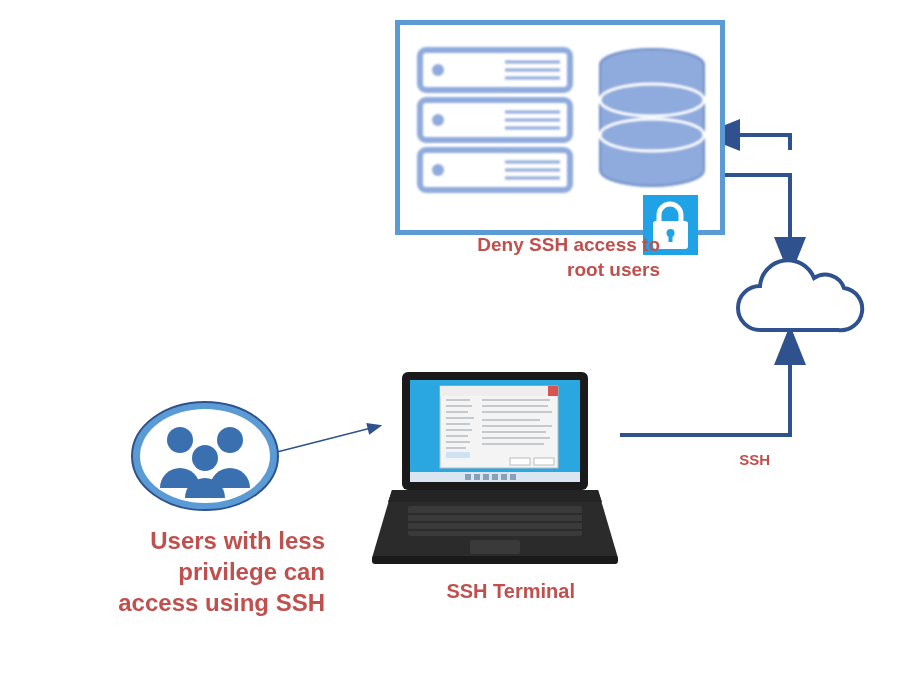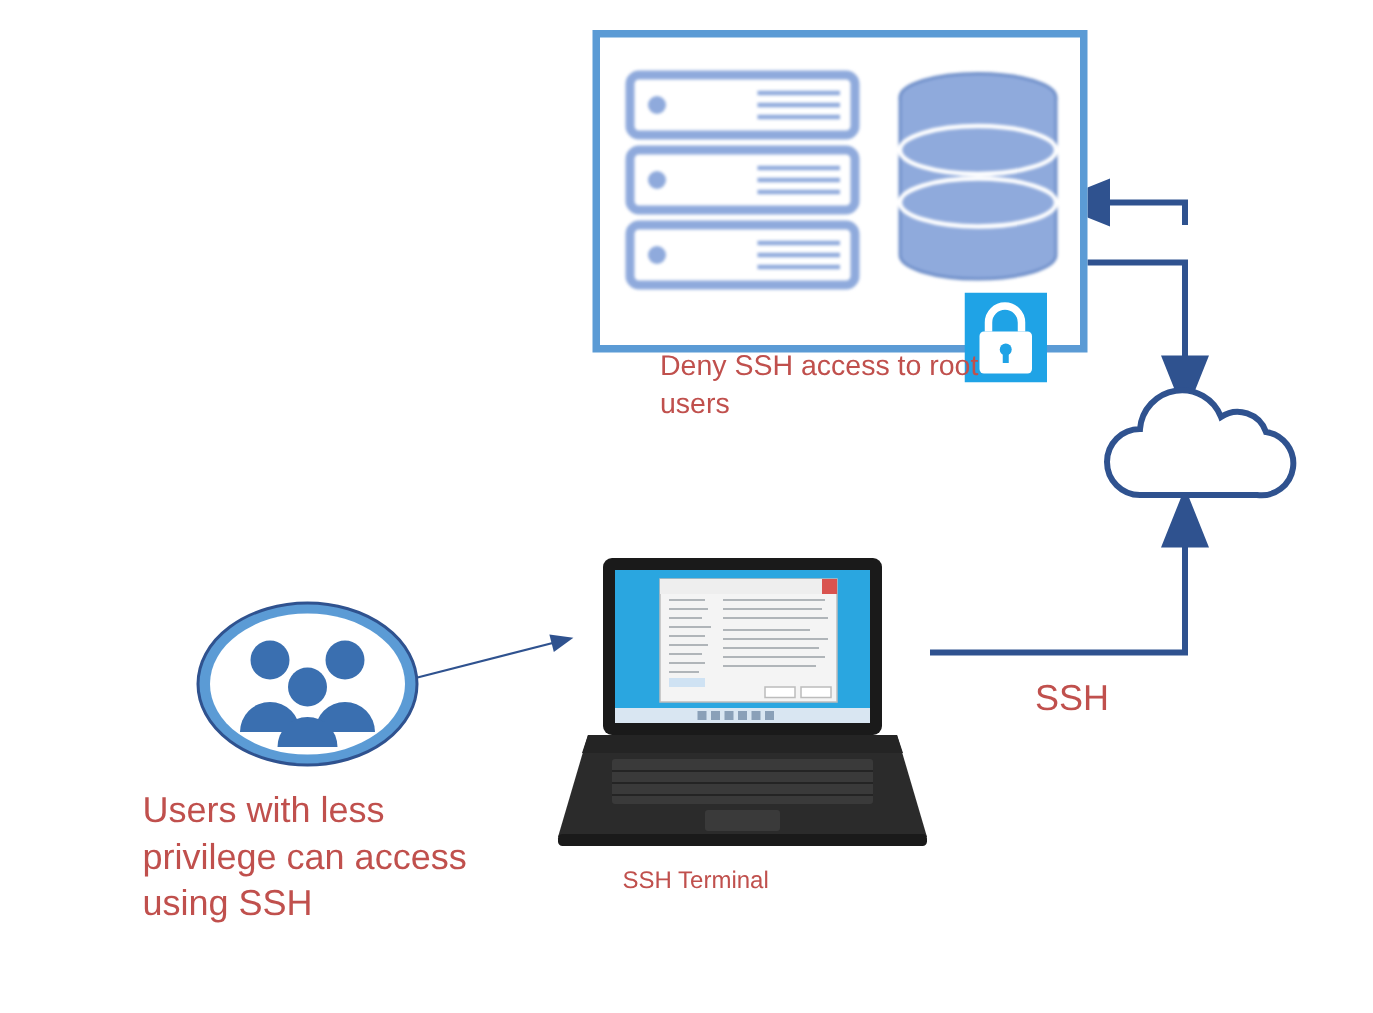--- a/index.html
+++ b/index.html
@@ -8,22 +8,22 @@
     width: 915px;
     height: 675px;
     background: #ffffff;
     font-family: Arial, Helvetica, sans-serif;
     position: relative;
     overflow: hidden;
   }
   .label {
     position: absolute;
     color: #c0504d;
-    font-weight: normal;
-    text-align: left;
+    font-weight: bold;
+    text-align: right;
     line-height: 1.3;
   }
   svg.canvas {
     position: absolute;
     left: 0;
     top: 0;
     width: 915px;
     height: 675px;
     pointer-events: none;
   }
@@ -99,21 +99,21 @@
 </div>
 
 <div class="label" style="left:440px; top:233px; width:220px; font-size:19px;">Deny SSH access to root users</div>
 
 <div class="node" style="left:720px; top:255px; width:150px; height:95px;">
   <svg width="150" height="95" viewBox="0 0 150 95">
     <path d="M40,75 a22,22 0 0 1 0,-44 a28,28 0 0 1 54,-8 a20,20 0 0 1 30,10 a20,20 0 0 1 -6,42 Z" fill="#ffffff" stroke="#2f528f" stroke-width="4"></path>
   </svg>
 </div>
 
-<div class="label" style="left:690px; top:450px; width:80px; font-size:24px;">SSH</div>
+<div class="label" style="left:690px; top:450px; width:80px; font-size:15px;">SSH</div>
 
 <div class="node" style="left:130px; top:400px; width:150px; height:112px;">
   <svg width="150" height="112" viewBox="0 0 150 112">
     <ellipse cx="75" cy="56" rx="73" ry="54" fill="#5b9bd5" stroke="#2f528f" stroke-width="2"></ellipse>
     <ellipse cx="75" cy="56" rx="65" ry="47" fill="#ffffff"></ellipse>
 
     <g fill="#3a6fb0">
       <circle cx="50" cy="40" r="13"></circle>
       <circle cx="100" cy="40" r="13"></circle>
       <circle cx="75" cy="58" r="13"></circle>
@@ -185,13 +185,13 @@
       <line x1="38" y1="152" x2="212" y2="152"></line>
       <line x1="38" y1="160" x2="212" y2="160"></line>
     </g>
 
     <rect x="100" y="170" width="50" height="14" rx="2" fill="#3a3a3a"></rect>
 
     <rect x="2" y="186" width="246" height="8" rx="3" fill="#1a1a1a"></rect>
   </svg>
 </div>
 
-<div class="label" style="left:415px; top:578px; width:160px; font-size:16px;">SSH Terminal</div>
+<div class="label" style="left:415px; top:578px; width:160px; font-size:20px;">SSH Terminal</div>
 
 </body></html>

